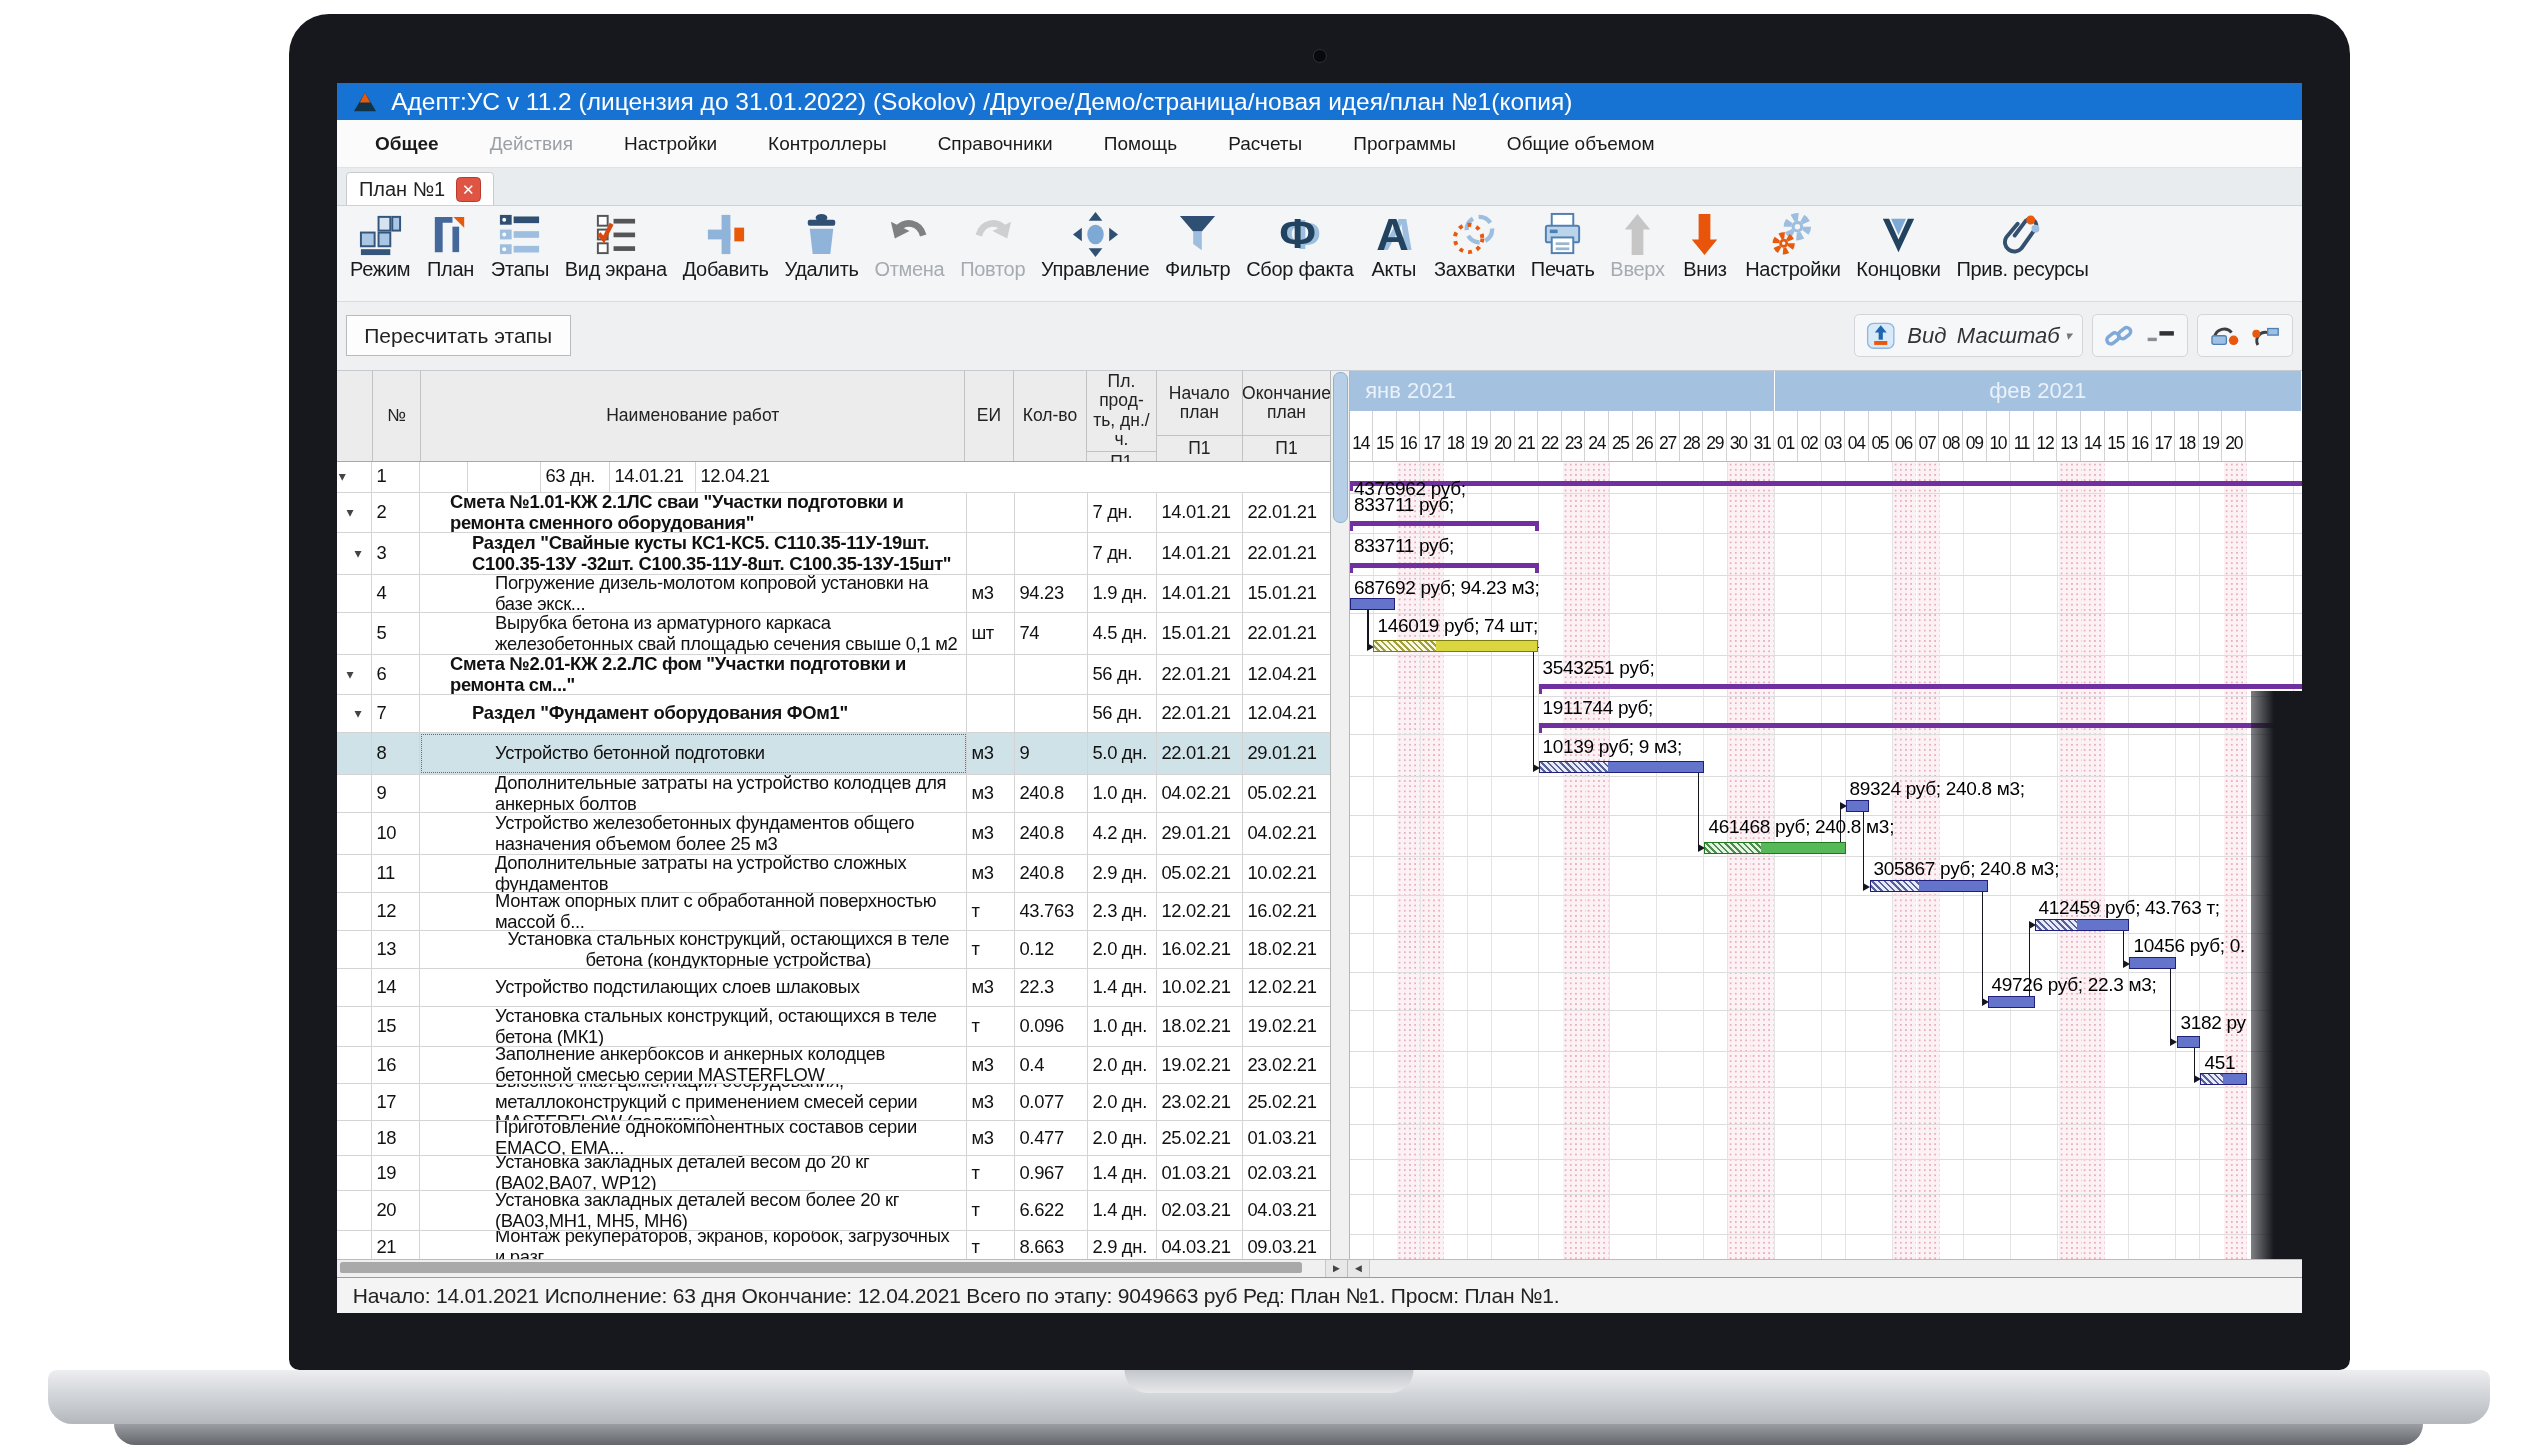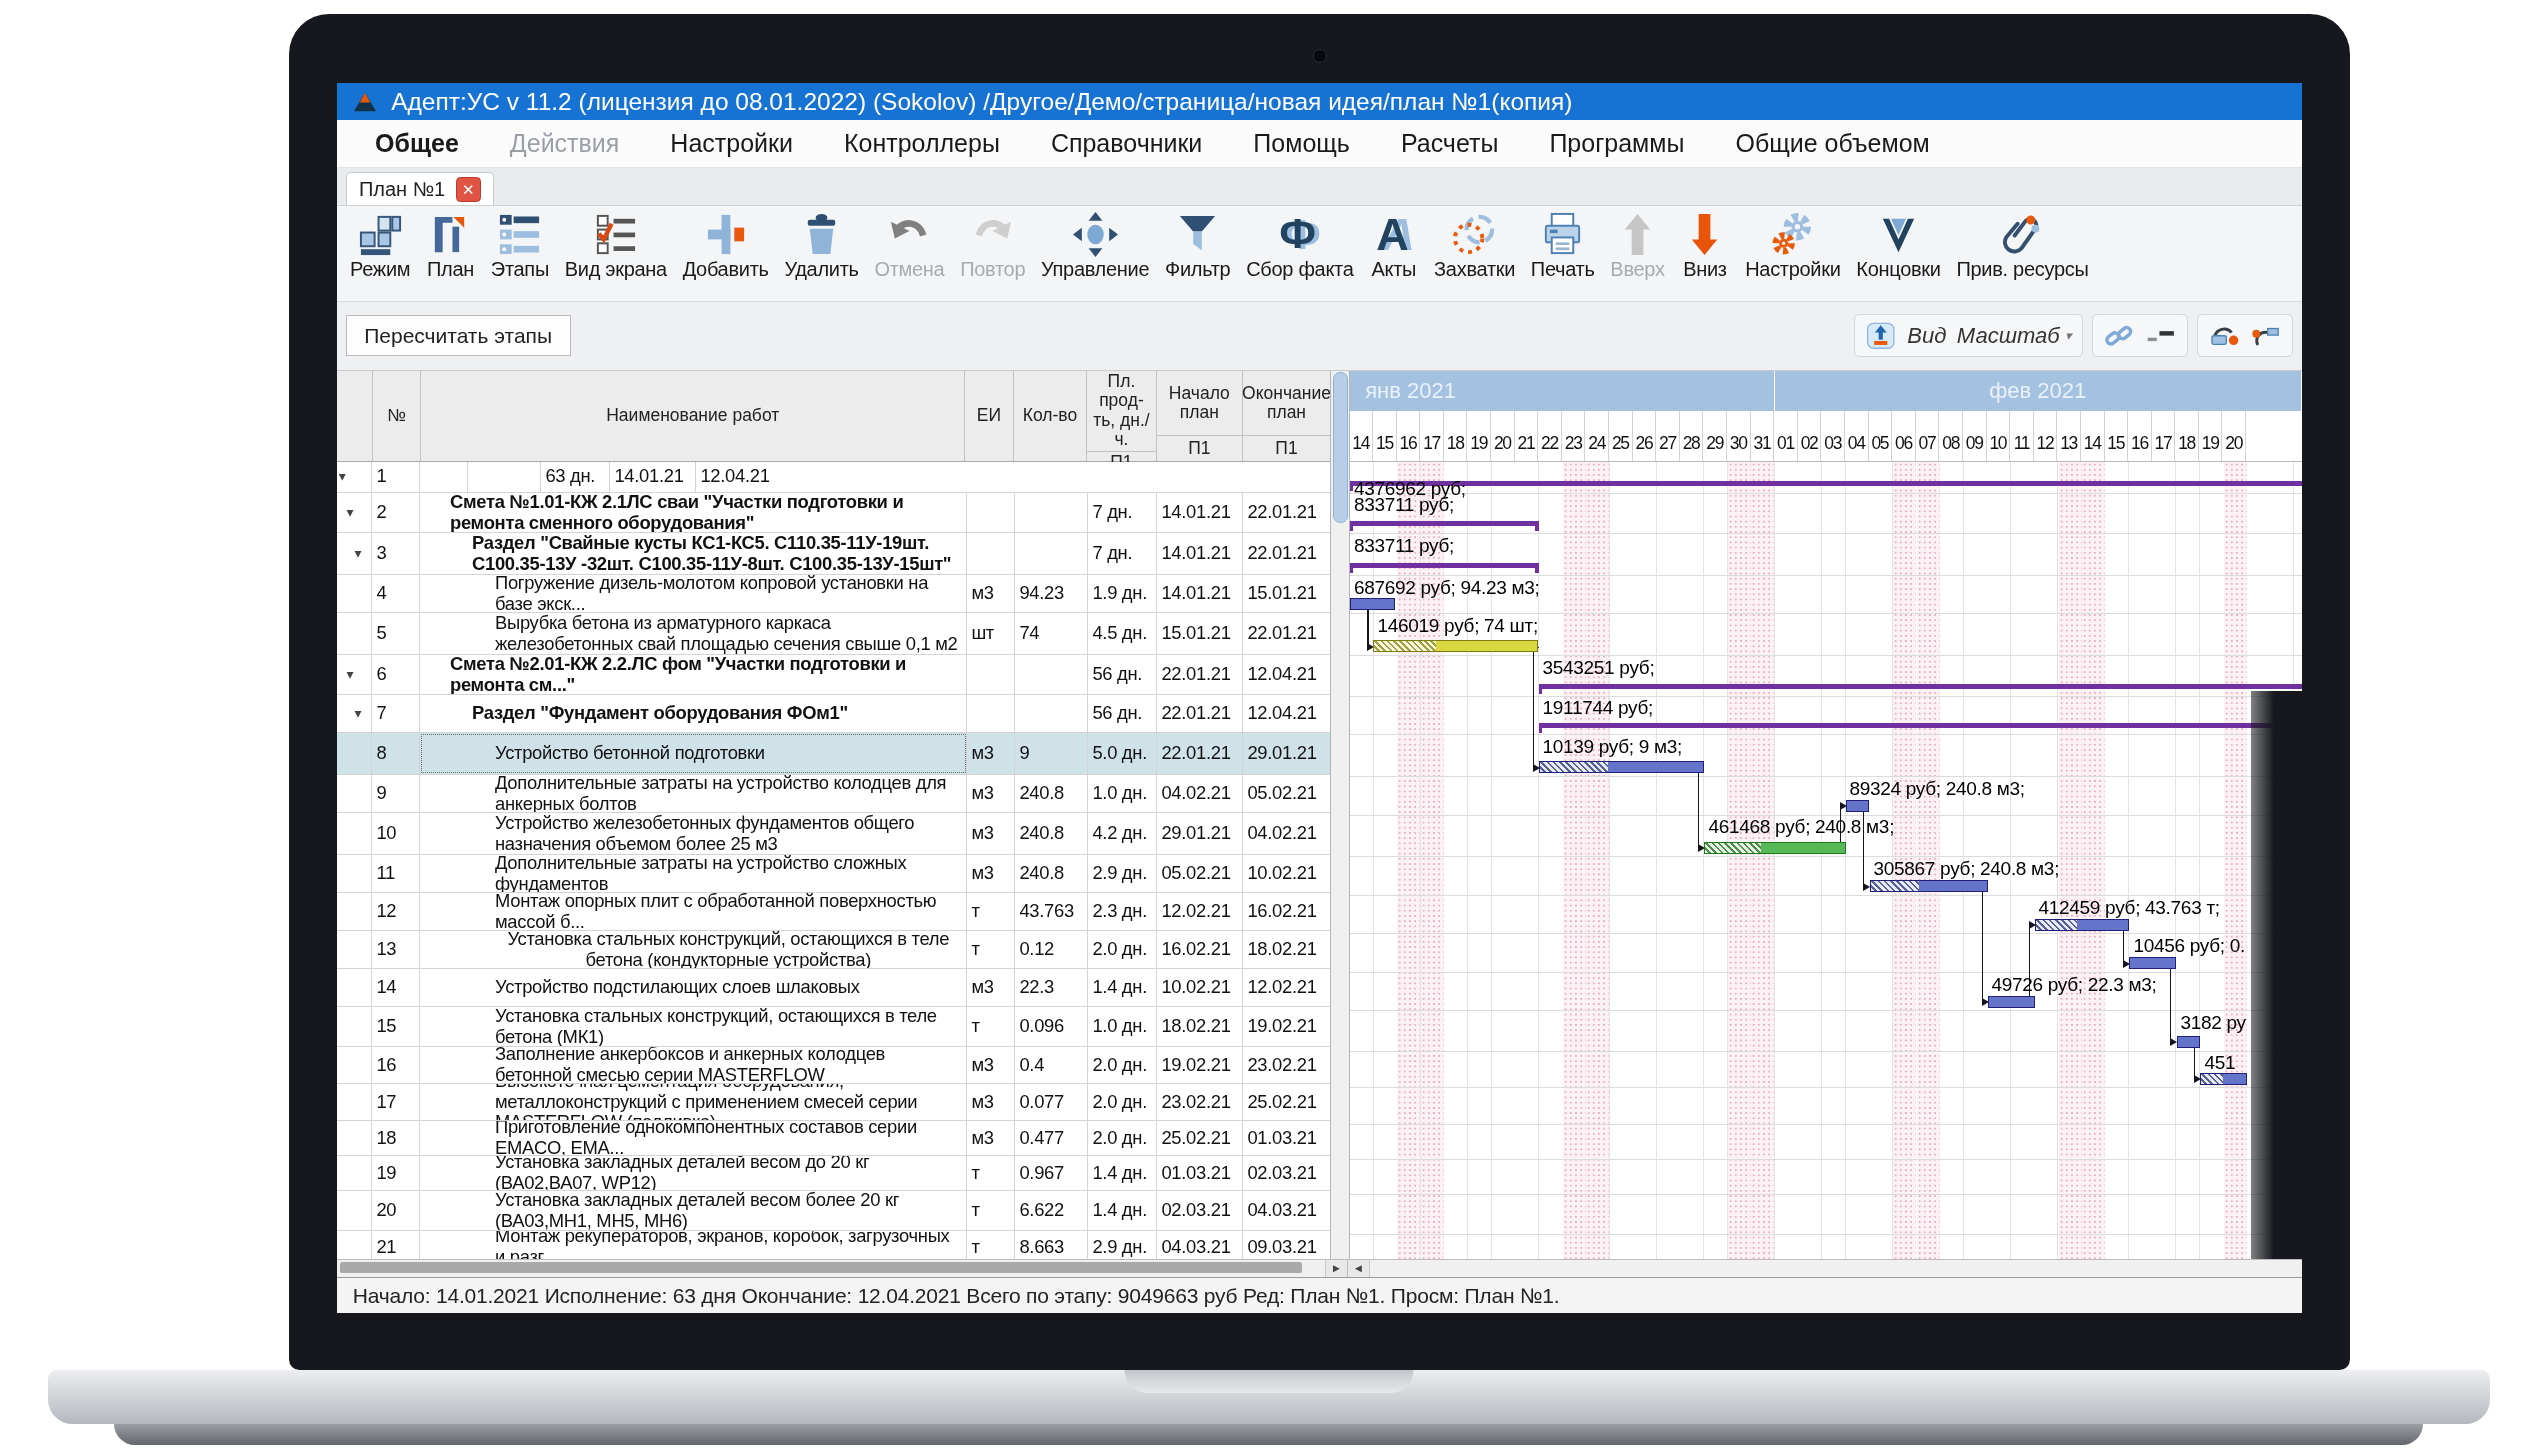--- a/index.html
+++ b/index.html
@@ -12,21 +12,21 @@
   .base-notch{position:absolute;left:50%;top:1370px;transform:translateX(-50%);width:289px;height:23px;background:linear-gradient(#c3c7cc,#e6e8ea);border-radius:0 0 26px 26px;}
   .base-bottom{position:absolute;left:114px;top:1424px;width:2309px;height:21px;background:linear-gradient(#9b9fa4,#63676c);border-radius:0 0 35px 35px;}
 
   
   .screen{position:absolute;left:48px;top:69px;width:1965px;height:1230px;background:#fff;display:flex;flex-direction:column;overflow:hidden;}
 
   .titlebar{height:37px;background:#1773d3;color:#fff;display:flex;align-items:center;gap:12.2px;padding:0 14px;font-size:24.5px;flex:none;}
   .titlebar .logo{width:28px;height:28px;flex:none;}
   .title-text{white-space:nowrap;overflow:hidden;}
 
-  .menubar{height:47px;background:#fbfbfb;border-bottom:0.9px solid #e2e2e2;display:flex;align-items:center;gap:51px;padding:0 38px;font-size:25px;color:#1a1a1a;flex:none;}
+  .menubar{height:47px;background:#fbfbfb;border-bottom:0.9px solid #e2e2e2;display:flex;align-items:center;gap:51px;padding:0 38px;font-size:19px;color:#1a1a1a;flex:none;}
   .menu-item{white-space:nowrap;cursor:default;}
   .menu-item.bold{font-weight:bold;}
   .menu-item.dim{color:#9aa0a6;}
 
   .tabstrip{height:37px;background:#e9ecef;border-bottom:0.9px solid #cdd2d6;display:flex;align-items:flex-end;padding-left:8.7px;flex:none;}
   .tab{background:#fff;border:0.9px solid #c6cbd0;border-bottom:none;border-radius:4.4px 4.4px 0 0;height:32px;display:flex;align-items:center;gap:10.5px;padding:0 12.2px;font-size:20px;color:#222;}
   .tab-close{width:23px;height:23px;background:#e05443;border:0.9px solid #b83a2c;border-radius:4.4px;color:#fff;font-size:15px;line-height:1;display:flex;align-items:center;justify-content:center;}
 
   .toolbar{height:91px;background:#f4f5f7;border-bottom:0.9px solid #d8dbde;display:flex;align-items:flex-start;padding:3.5px 5.2px 0 5.2px;flex:none;}
   .tbtn{display:flex;flex-direction:column;align-items:center;padding:1.7px 7.9px;}
@@ -112,21 +112,21 @@
   <div class="laptop-screen">
     <div class="camera"></div>
 
     <div class="screen">
 
       <header class="titlebar">
         <span class="logo" id="app-logo"><svg viewBox="0 0 24 24">
               <path d="M2.5 20 L12 4 L21.5 20 Z" fill="#123247"></path>
               <path d="M7.5 12.5 L12 4 L16.5 12.5 Z" fill="#e8590c"></path>
             </svg></span>
-        <span class="title-text">Адепт:УС v 11.2 (лицензия до 08.01.2022) (Sokolov) /Другое/Демо/страница/новая идея/план №1(копия)</span>
+        <span class="title-text">Адепт:УС v 11.2 (лицензия до 31.01.2022) (Sokolov) /Другое/Демо/страница/новая идея/план №1(копия)</span>
       </header>
 
       <nav class="menubar" id="menubar">
           <div class="menu-item bold">Общее</div>
           <div class="menu-item dim">Действия</div>
           <div class="menu-item ">Настройки</div>
           <div class="menu-item ">Контроллеры</div>
           <div class="menu-item ">Справочники</div>
           <div class="menu-item ">Помощь</div>
           <div class="menu-item ">Расчеты</div>

